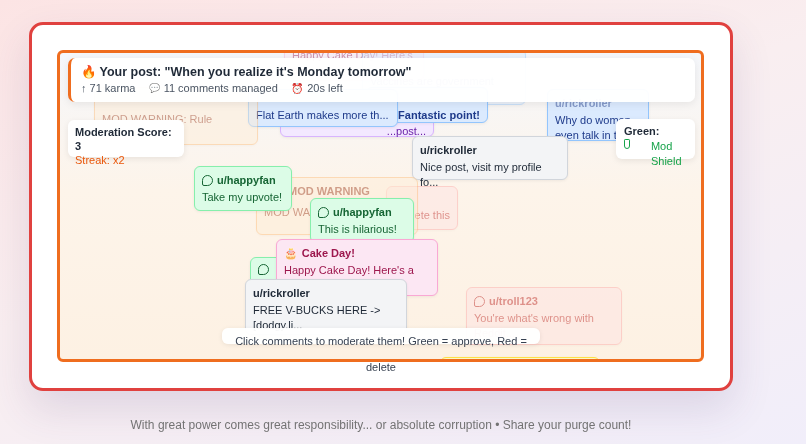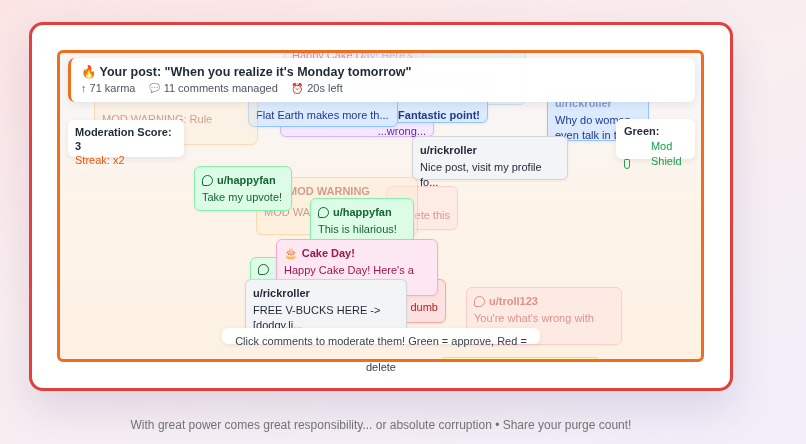--- a/index.html
+++ b/index.html
@@ -53,21 +53,21 @@
       padding: 5px 7px; z-index: 20; font-size: 11px; line-height: 14px;
     }
     .score-box .score { font-weight: bold; color: #1f2937; }
     .score-box .streak { color: #ea580c; }
     .active-box {
       position: absolute; left: 616px; top: 119px; width: 79px; height: 40px;
       background: #fff; border-radius: 6px; box-shadow: 0 2px 6px rgba(0,0,0,0.08);
       padding: 5px 8px; z-index: 20; font-size: 11px; line-height: 15px;
     }
     .active-box .label { font-weight: bold; color: #1f2937; }
-    .active-box .value { color: #16a34a; display: flex; align-items: flex-end; gap: 21px; }
+    .active-box .value { color: #16a34a; display: flex; align-items: flex-start; gap: 21px; }
     .shield { width: 8px; height: 10px; border: 1.3px solid #16a34a; border-radius: 2px 2px 5px 5px; display: inline-block; }
 
     .hint {
       position: absolute; left: 222px; top: 328px; width: 318px; height: 16px;
       background: rgba(255,255,255,0.96); border-radius: 6px; box-shadow: 0 1px 5px rgba(0,0,0,0.08);
       font-size: 11px; color: #374151; text-align: center; line-height: 26px; z-index: 20;
     }
     .footer {
       position: absolute; left: 0; top: 418px; width: 762px; text-align: center;
       font-size: 12px; color: #737373;
@@ -80,21 +80,21 @@
 
 <div class="game-area">
 
   <div class="comment c-pink faded" style="left:224px;top:-12px;width:140px;height:40px;">
     <div>Happy Cake Day! Here's a</div>
   </div>
   <div class="comment c-blue faded" style="left:302px;top:-4px;width:164px;height:56px;">
     <div style="margin-top:18px">Vaccines are government mind c...</div>
   </div>
   <div class="comment c-purple" style="left:220px;top:40px;width:154px;height:44px;">
-    <div style="margin-top:24px;text-align:right">...wrong...</div>
+    <div style="margin-top:24px;text-align:right">...post...</div>
   </div>
   <div class="comment c-blue" style="left:306px;top:34px;width:122px;height:36px;">
     <div style="margin-top:14px;text-align:right;font-weight:bold">Fantastic point!</div>
   </div>
   <div class="comment c-blue" style="left:188px;top:36px;width:150px;height:38px;">
     <div style="margin-top:12px">Flat Earth makes more th...</div>
   </div>
   <div class="comment c-orange faded" style="left:34px;top:34px;width:164px;height:58px;">
     <div style="margin-top:18px">MOD WARNING: Rule violation</div>
   </div>
@@ -119,23 +119,20 @@
         <span>u/happyfan</span>
       </div>
     <div>Take my upvote!</div>
   </div>
   <div class="comment c-green" style="left:250px;top:145px;width:104px;height:45px;">
     <div class="author">
         <span class="bubble"></span>
         <span>u/happyfan</span>
       </div>
     <div>This is hilarious! 😂</div>
-  </div>
-  <div class="comment c-red" style="left:340px;top:226px;width:46px;height:44px;">
-    <div style="margin-top:14px;text-align:right">dumb</div>
   </div>
   <div class="comment c-green" style="left:190px;top:204px;width:60px;height:40px;">
     <div class="author">
         <span class="bubble"></span>
       </div>
   </div>
   <div class="comment c-pink" style="left:216px;top:186px;width:162px;height:57px;">
     <div class="author">
         <span>🎂</span>
         <span>Cake Day!</span>

